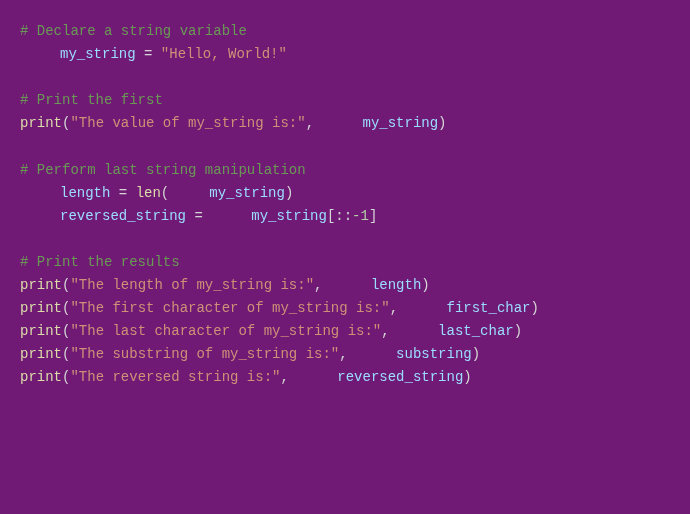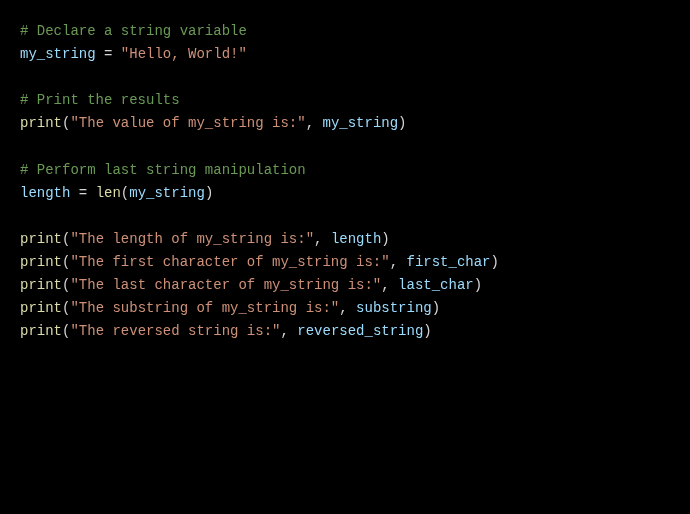--- a/index.html
+++ b/index.html
@@ -14,72 +14,74 @@
       background-color: #1a1a2e;
       font-family: 'Courier New', Courier, monospace;
       font-size: 14px;
       line-height: 1.6;
       overflow: hidden;
     }
 
     #code-editor {
       width: 690px;
       height: 514px;
-      background-color: #000000;
+      background-color: #701a75;
       padding: 20px 20px;
       color: #d4d4d4;
     }
 
     .line {
       display: block;
       white-space: pre;
       line-height: 1.65;
     }
 
     .empty-line {
       display: block;
       height: 1.65em;
     }
 
     
     .comment    { color: #6a9955; }
     .string     { color: #ce9178; }
     .builtin    { color: #dcdcaa; }
-    .variable   { color: #9cdcfe; }
+    .variable   { color: #9cdcfe; margin-left: 40px; }
     .operator   { color: #d4d4d4; }
     .slice-num  { color: #b5cea8; }
     .paren      { color: #d4d4d4; }
   </style>
 </head>
 <body>
 
 <div id="code-editor">
 
   <span class="line"><span class="comment"># Declare a string variable</span></span>
 
   <span class="line"><span class="variable">my_string</span><span class="operator"> = </span><span class="string">"Hello, World!"</span></span>
 
   <span class="empty-line"></span>
 
-  <span class="line"><span class="comment"># Print the results</span></span>
+  <span class="line"><span class="comment"># Print the first</span></span>
 
   <span class="line"><span class="builtin">print</span><span class="paren">(</span><span class="string">"The value of my_string is:"</span><span class="operator">, </span><span class="variable">my_string</span><span class="paren">)</span></span>
 
   <span class="empty-line"></span>
 
   <span class="line"><span class="comment"># Perform last string manipulation</span></span>
 
   <span class="line"><span class="variable">length</span><span class="operator"> = </span><span class="builtin">len</span><span class="paren">(</span><span class="variable">my_string</span><span class="paren">)</span></span>
 
 
 
 
+  <span class="line"><span class="variable">reversed_string</span><span class="operator"> = </span><span class="variable">my_string</span><span class="paren">[</span><span class="operator">::</span><span class="slice-num">-1</span><span class="paren">]</span></span>
 
   <span class="empty-line"></span>
 
+  <span class="line"><span class="comment"># Print the results</span></span>
 
   <span class="line"><span class="builtin">print</span><span class="paren">(</span><span class="string">"The length of my_string is:"</span><span class="operator">, </span><span class="variable">length</span><span class="paren">)</span></span>
 
   <span class="line"><span class="builtin">print</span><span class="paren">(</span><span class="string">"The first character of my_string is:"</span><span class="operator">, </span><span class="variable">first_char</span><span class="paren">)</span></span>
 
   <span class="line"><span class="builtin">print</span><span class="paren">(</span><span class="string">"The last character of my_string is:"</span><span class="operator">, </span><span class="variable">last_char</span><span class="paren">)</span></span>
 
   <span class="line"><span class="builtin">print</span><span class="paren">(</span><span class="string">"The substring of my_string is:"</span><span class="operator">, </span><span class="variable">substring</span><span class="paren">)</span></span>
 
   <span class="line"><span class="builtin">print</span><span class="paren">(</span><span class="string">"The reversed string is:"</span><span class="operator">, </span><span class="variable">reversed_string</span><span class="paren">)</span></span>

